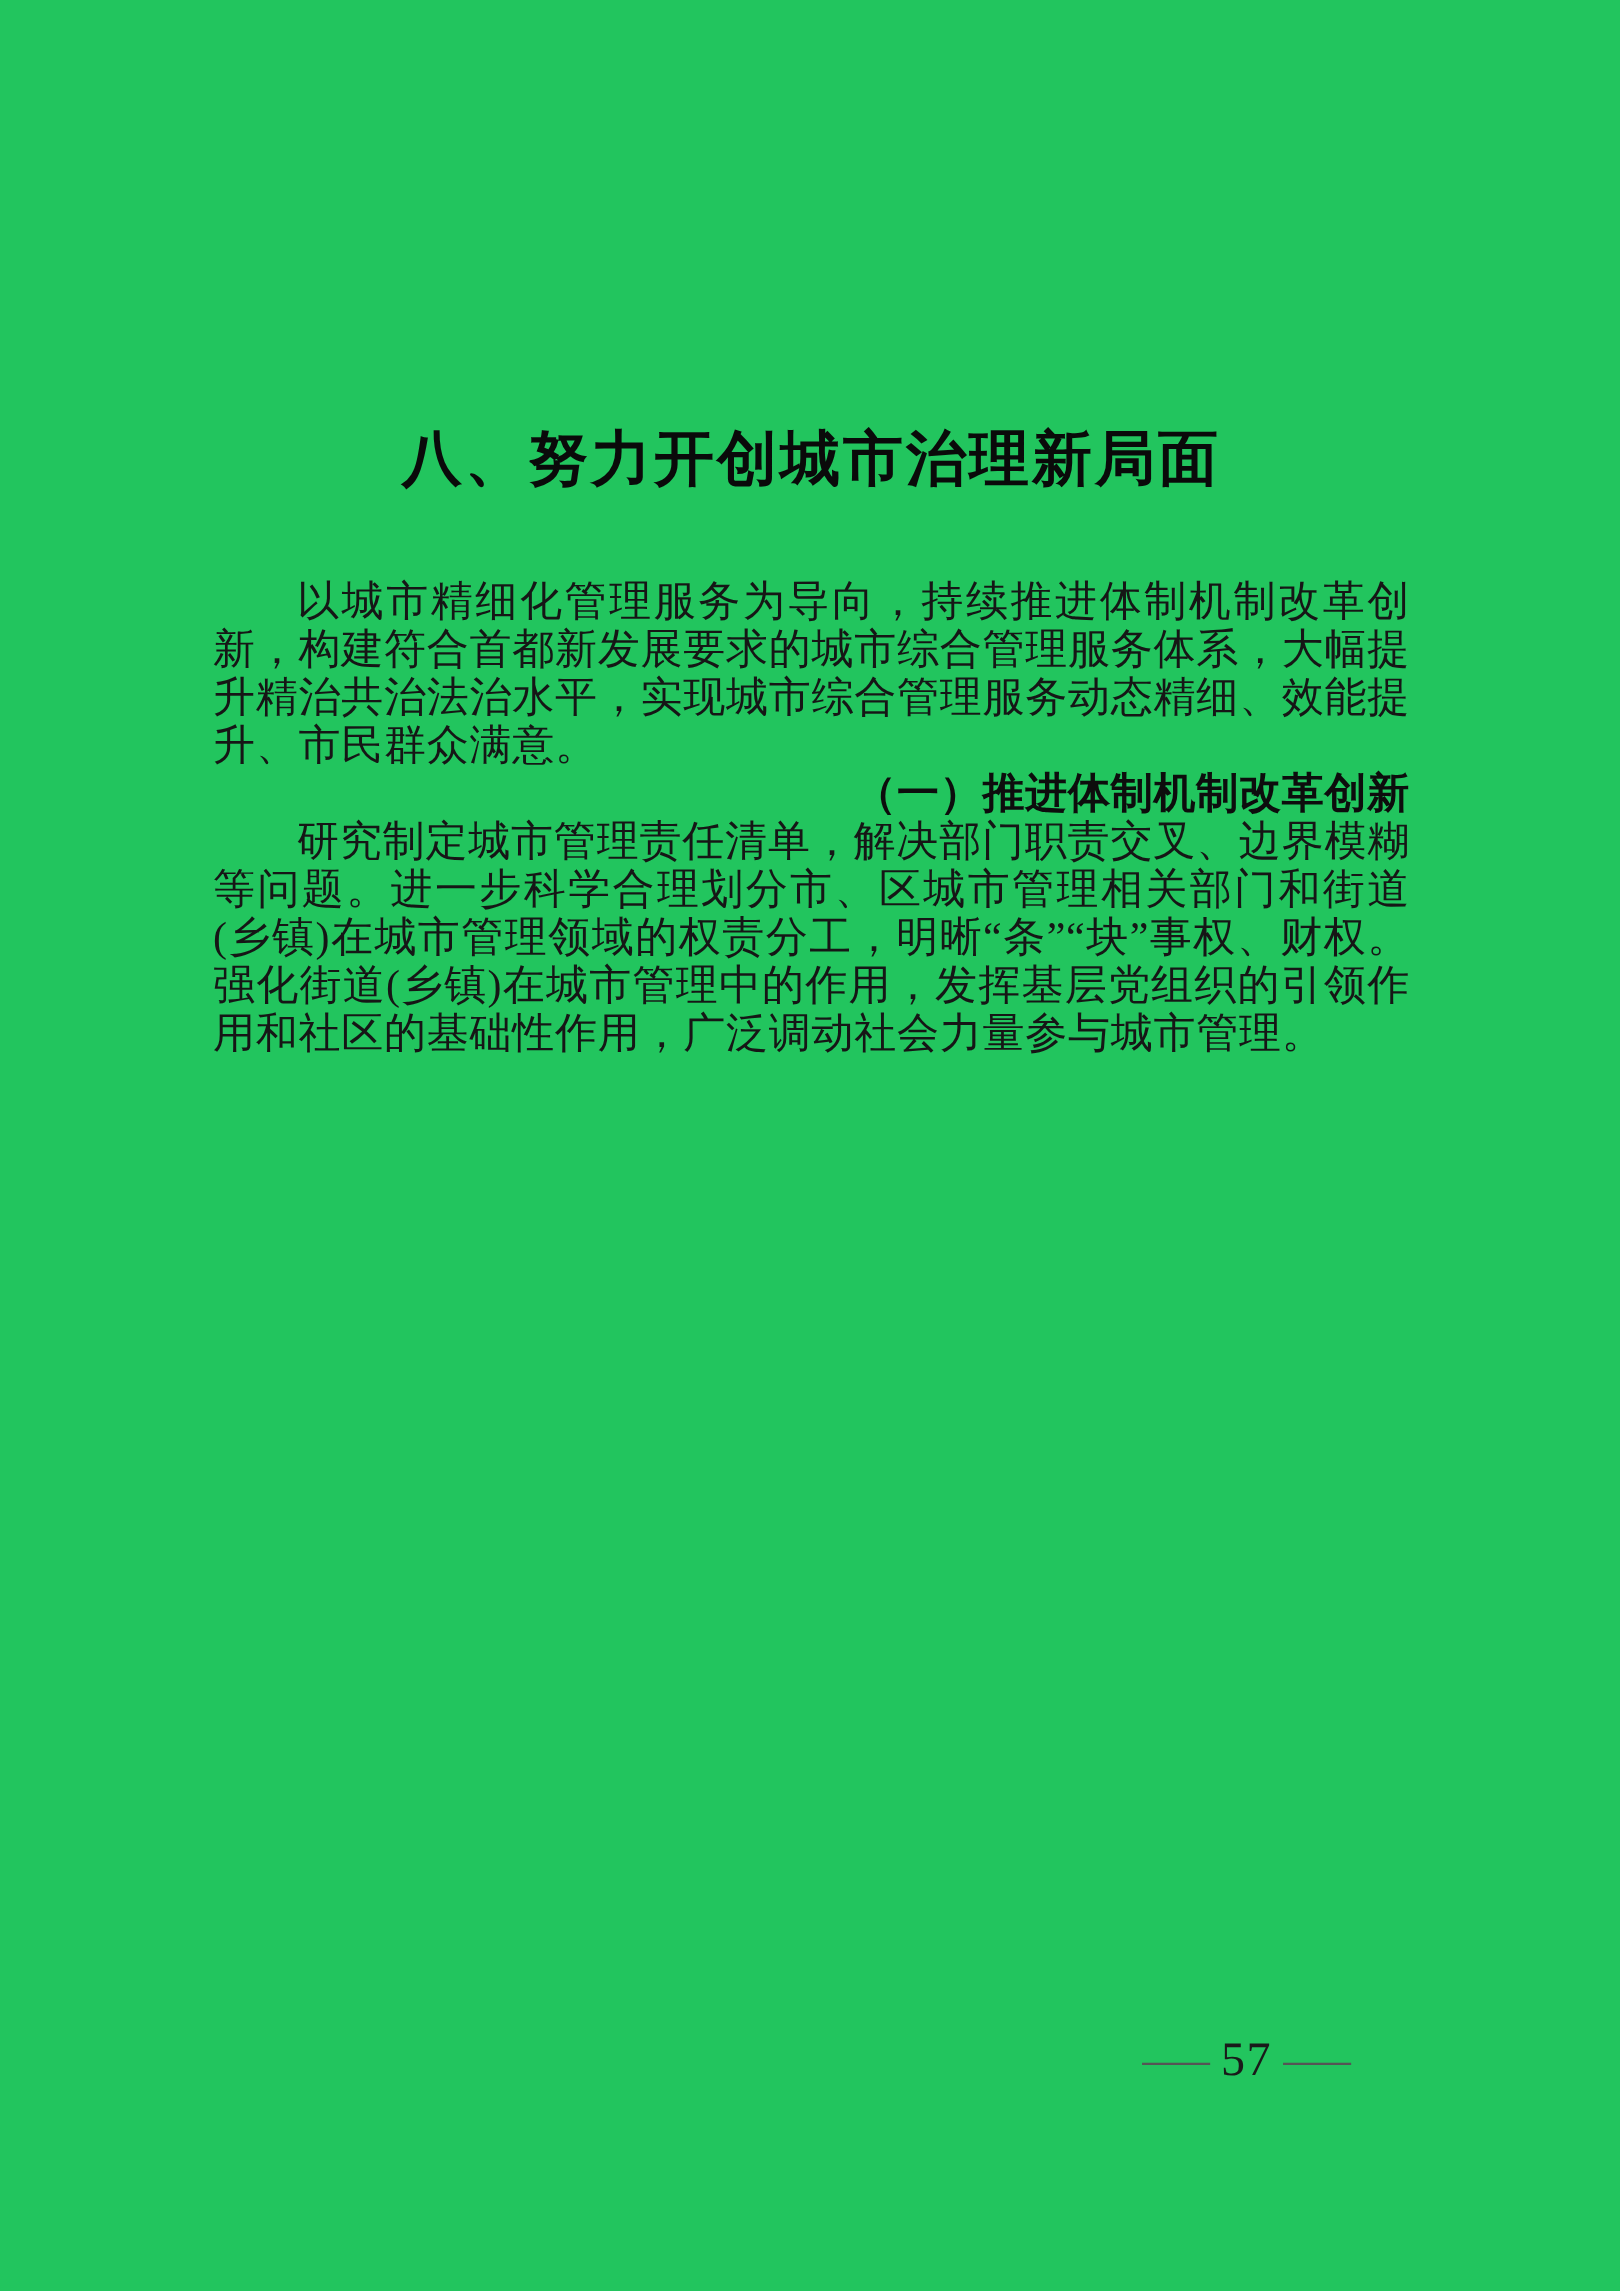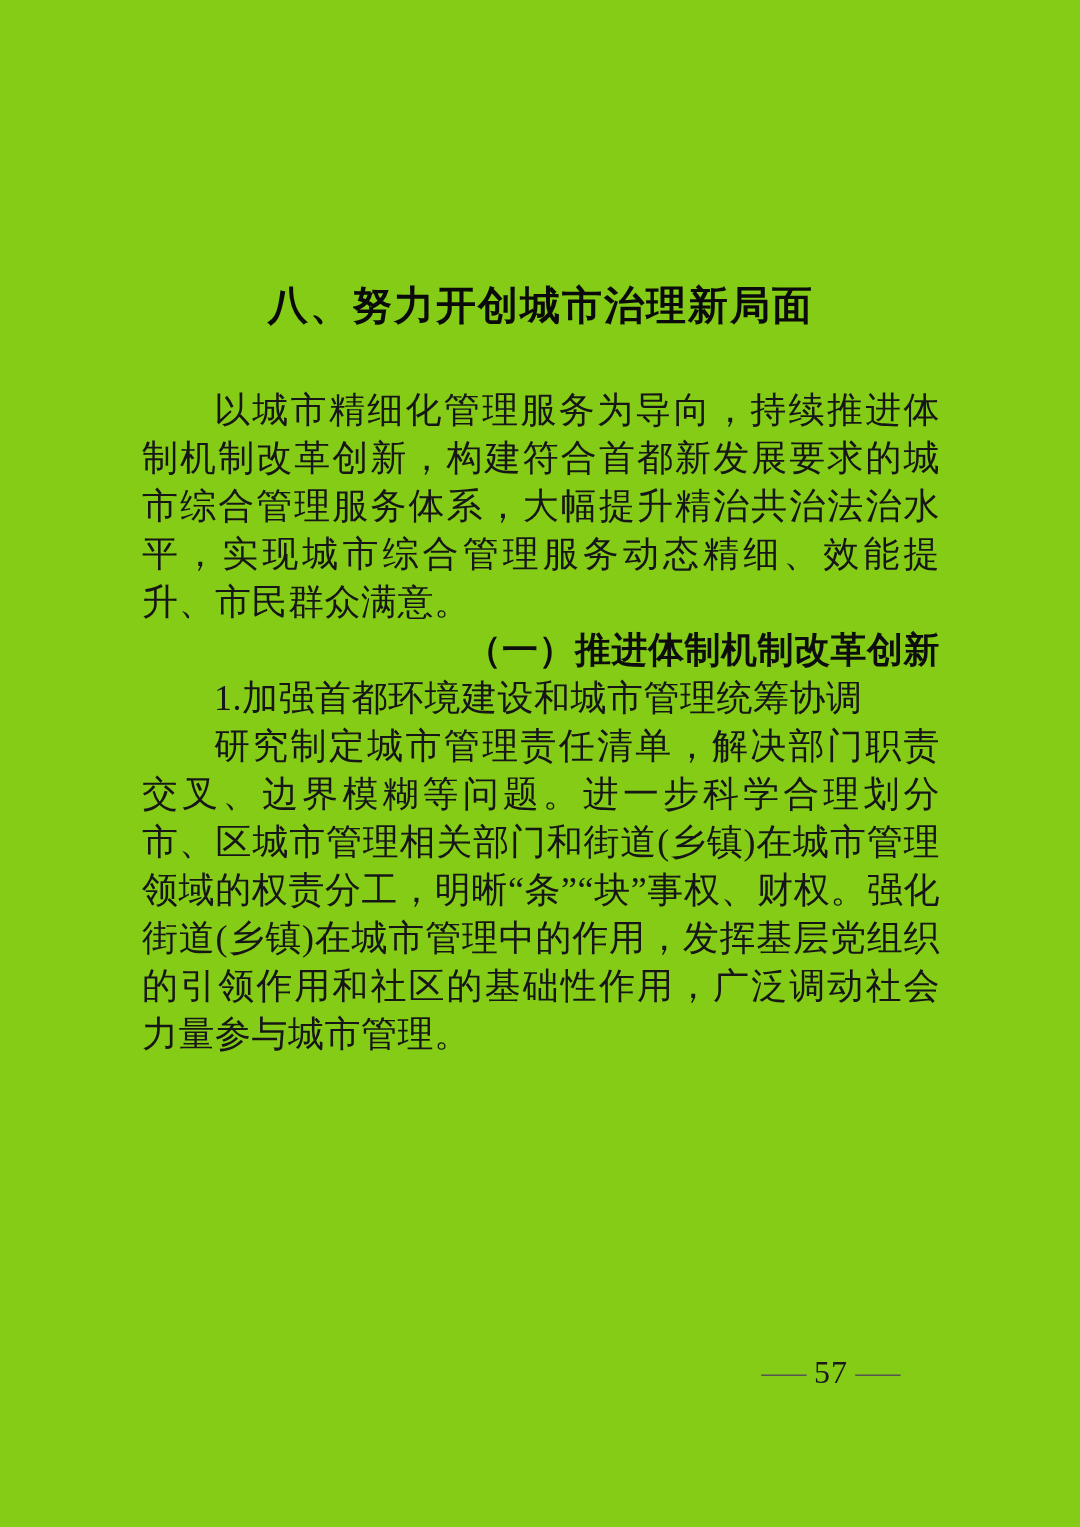--- a/index.html
+++ b/index.html
@@ -4,43 +4,43 @@
 <style>
   html, body {
     margin: 0;
     padding: 0;
     background: #ffffff;
   }
   .page {
     position: relative;
     width: 1080px;
     height: 1527px;
-    background: #84cc16;
+    background: #22c55e;
     box-sizing: border-box;
     padding: 282px 140px 0 142px;
     font-family: "Liberation Serif", "DejaVu Serif", serif;
     color: #111111;
     overflow: hidden;
   }
   .doc-title {
     margin: 0 0 56px 0;
     font-size: 40px;
     line-height: 48px;
     font-weight: bold;
     text-align: center;
     letter-spacing: 2px;
     color: #0a0a0a;
   }
   .doc-body {
     width: 798px;
   }
   .para {
     margin: 0;
-    font-size: 36px;
-    line-height: 48px;
+    font-size: 28px;
+    line-height: 32px;
     letter-spacing: 0.5px;
     text-align: justify;
     text-justify: inter-character;
     text-indent: 2em;
     color: #161616;
   }
   .heading-l1 {
     font-weight: bold;
     text-align: right;
     color: #0d0d0d;
@@ -73,21 +73,20 @@
 
 <div class="page">
 
   <h1 class="doc-title">八、努力开创城市治理新局面</h1>
 
   <div class="doc-body">
     <p class="para">以城市精细化管理服务为导向，持续推进体制机制改革创新，构建符合首都新发展要求的城市综合管理服务体系，大幅提升精治共治法治水平，实现城市综合管理服务动态精细、效能提升、市民群众满意。</p>
 
     <p class="para heading-l1">（一）推进体制机制改革创新</p>
 
-    <p class="para heading-l2">1.加强首都环境建设和城市管理统筹协调</p>
 
 
     <p class="para">研究制定城市管理责任清单，解决部门职责交叉、边界模糊等问题。进一步科学合理划分市、区城市管理相关部门和街道(乡镇)在城市管理领域的权责分工，明晰“条”“块”事权、财权。强化街道(乡镇)在城市管理中的作用，发挥基层党组织的引领作用和社区的基础性作用，广泛调动社会力量参与城市管理。</p>
   </div>
 
   <div class="page-footer">
     <span class="footer-dash">—</span><span class="footer-num">57</span><span class="footer-dash">—</span>
   </div>
 
 </div>

